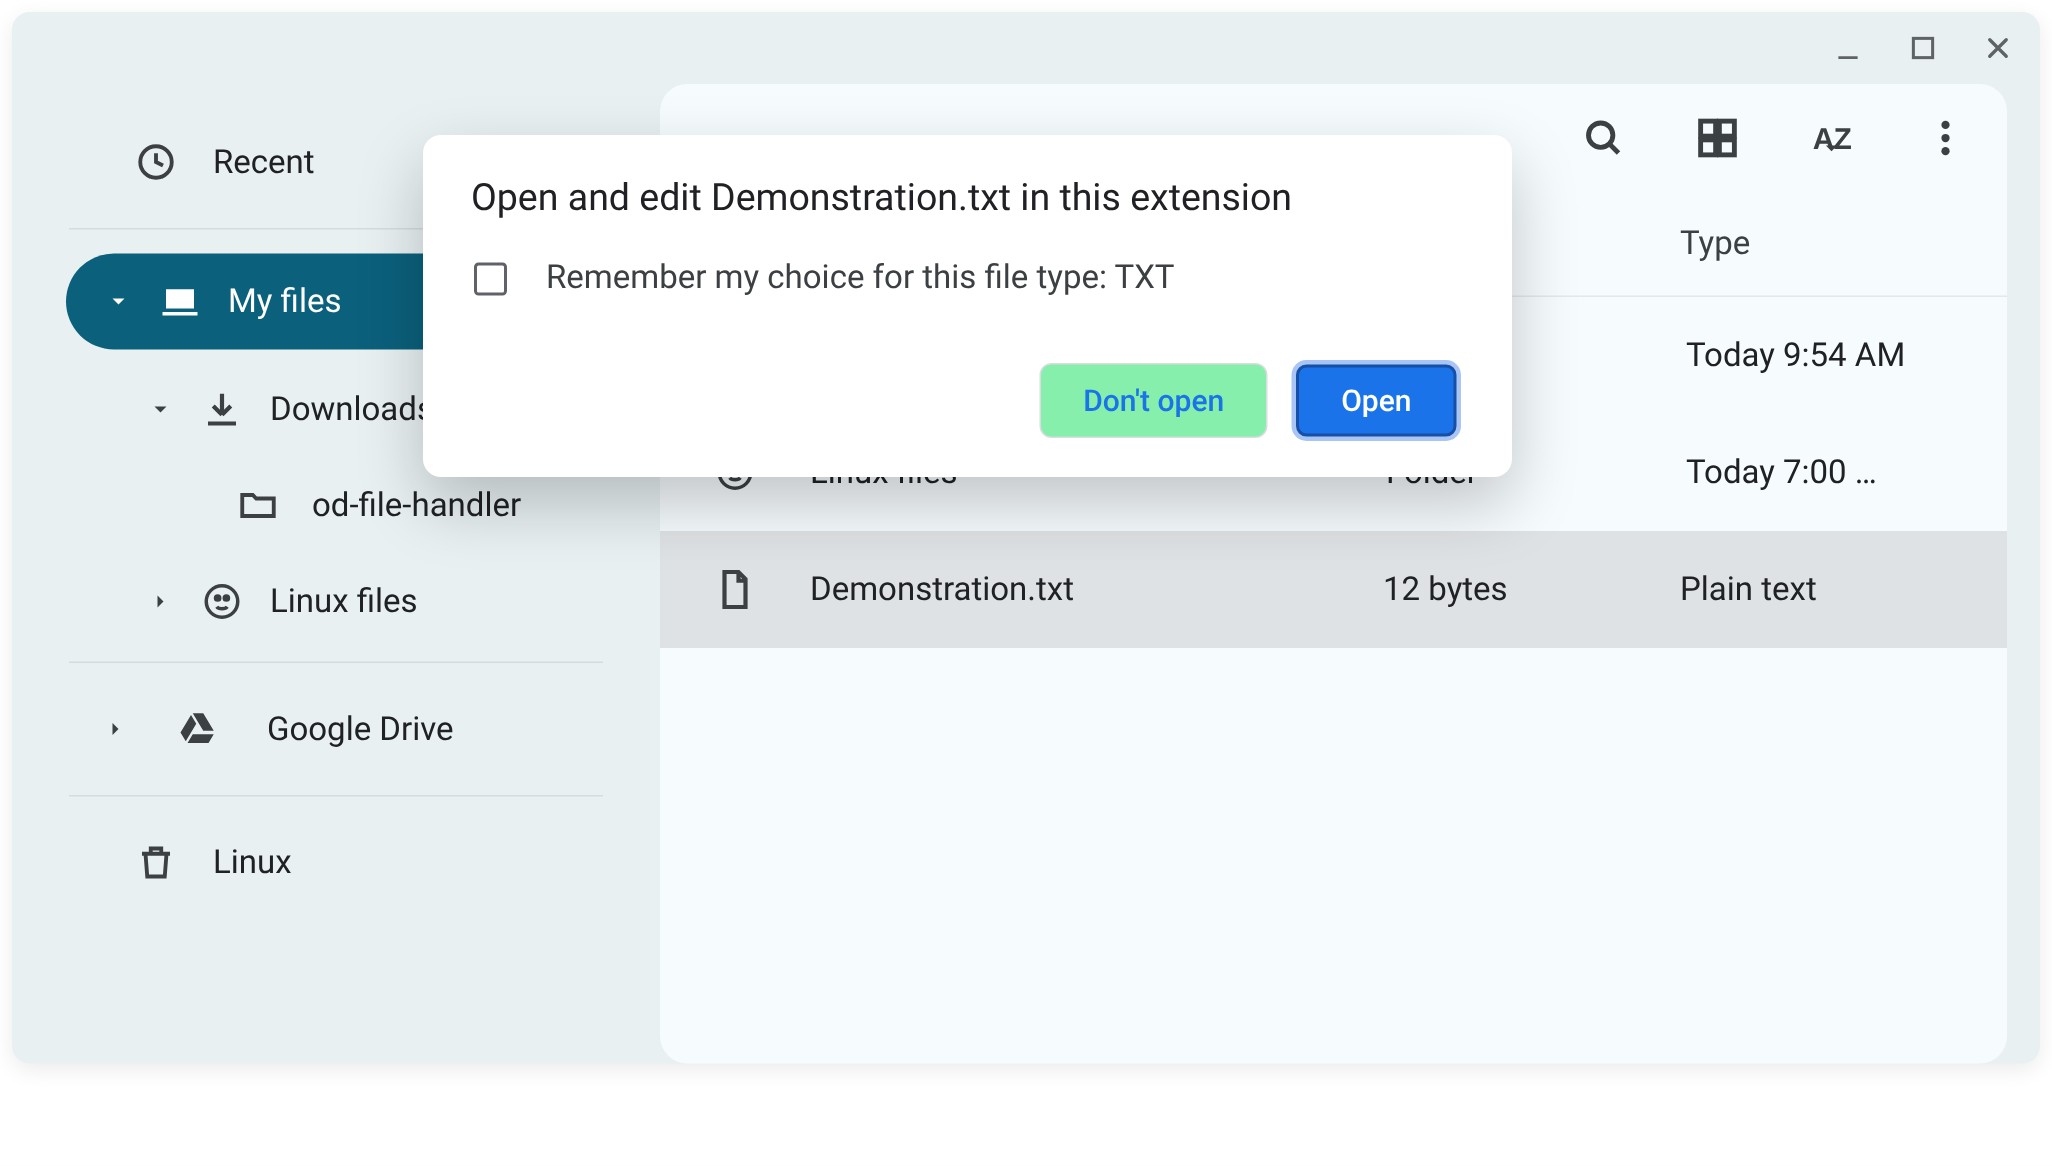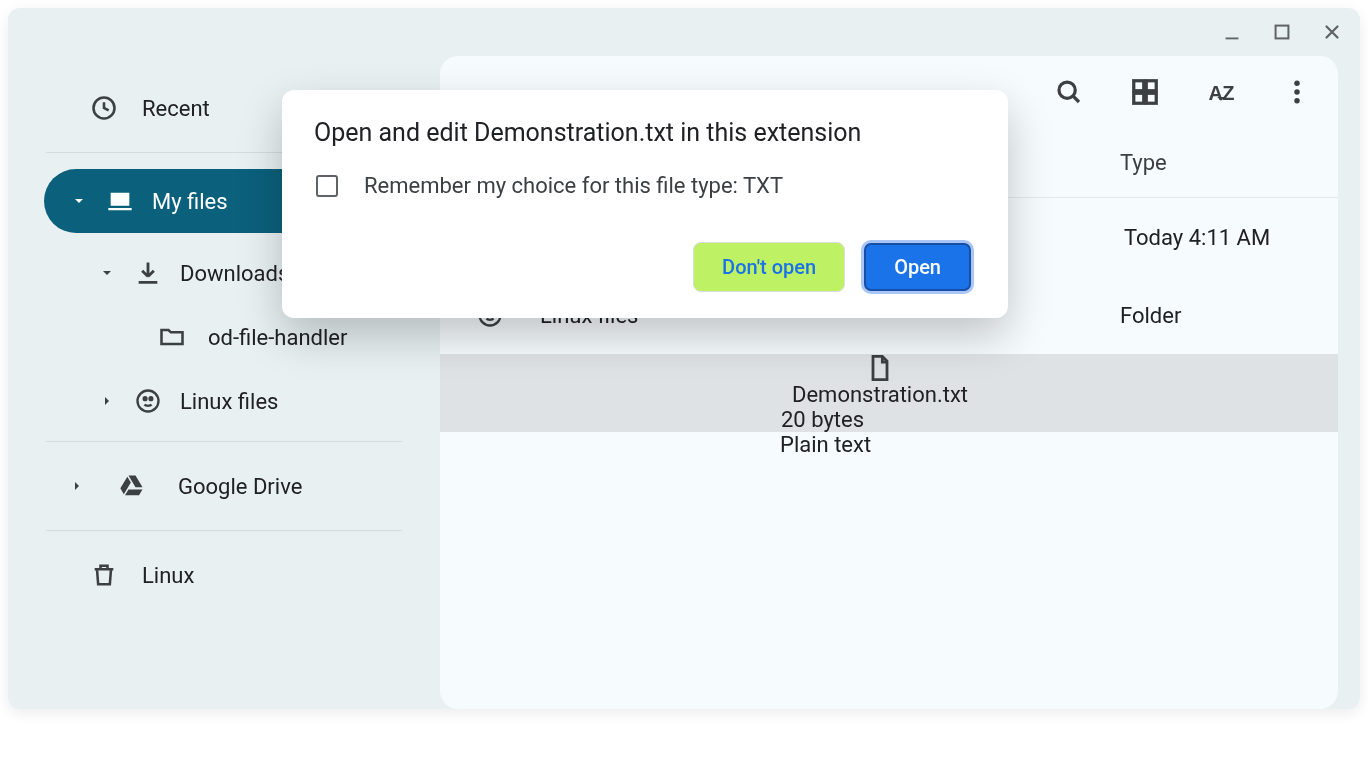--- a/index.html
+++ b/index.html
@@ -106,21 +106,21 @@
   .columns .col-date { width:196px; position:relative; display:flex; align-items:center; gap:10px;}
   .columns .col-date::before { content:""; position:absolute; left:-18px; top:14px; bottom:14px; width:1px; background:#d6dbdd;}
   .rows { flex:1; }
   .row {
     height:78px;
     display:flex; align-items:center;
     font-size:22px;
     color:#202124;
     padding-right:18px;
   }
-  .row.selected { background:#dfe2e4;flex-direction:column; }
+  .row.selected { background:#dfe2e4; }
   .row .r-icon { width:100px; display:flex; align-items:center; justify-content:center; color:#3c4043;}
   .row .r-icon svg { width:28px; height:28px; }
   .row .r-name { flex:1; }
   .row .r-size { width:198px; }
   .row .r-type { width:200px; }
   .row .r-date { width:196px; white-space:nowrap; overflow:hidden; text-overflow:ellipsis; }
   
   .overlay {
     position:absolute; inset:0;
     pointer-events:none;
@@ -138,21 +138,21 @@
   .dlg-title { font-size:25px; color:#202124; margin-bottom:26px; }
   .dlg-check { display:flex; align-items:center; gap:26px; font-size:22px; color:#3c4043; margin-bottom:44px; padding-left:2px;}
   .checkbox { width:22px; height:22px; border:2.5px solid #5f6368; border-radius:3px; }
   .dlg-actions { display:flex; justify-content:flex-end; gap:18px; }
   .btn {
     height:50px; padding:0 28px;
     border-radius:8px;
     font-size:20px; font-weight:500;
     display:flex; align-items:center;
   }
-  .btn-text { background:#bef264; border:1px solid #dadce0; color:#1a73e8; }
+  .btn-text { background:#86efac; border:1px solid #dadce0; color:#1a73e8; }
   .btn-primary { background:#1a73e8; color:#ffffff; border:3px solid #174ea6; outline:3px solid #a9c5f5; outline-offset:-1px;}
   .ellip { white-space:nowrap; overflow:hidden; text-overflow:ellipsis; }
 </style>
 </head>
 <body>
 
 <div class="window">
   <div class="titlebar">
     <div class="win-btn">
       <svg viewBox="0 0 24 24">
@@ -308,43 +308,44 @@
       <div class="rows">
         <div class="row">
           <div class="r-icon">
               <svg viewBox="0 0 24 24" fill="none" stroke="currentColor" stroke-width="2.4">
                 <path d="M12 3v12m0 0l-5-5m5 5l5-5M4 20h16"></path>
               </svg>
             </div>
           <div class="r-name">Downloads</div>
           <div class="r-size">--</div>
           <div class="r-type">Folder</div>
-          <div class="r-date">Today 4:11 AM</div>
+          <div class="r-date">Today 9:54 AM</div>
         </div>
         <div class="row">
           <div class="r-icon">
               <svg viewBox="0 0 24 24" fill="none" stroke="currentColor" stroke-width="2">
                 <circle cx="12" cy="12" r="9"></circle>
                 <circle cx="9.5" cy="10" r="1.2" fill="currentColor"></circle>
                 <circle cx="14.5" cy="10" r="1.2" fill="currentColor"></circle>
                 <path d="M9 15c1 1.5 5 1.5 6 0"></path>
               </svg>
             </div>
           <div class="r-name">Linux files</div>
           <div class="r-size">--</div>
           <div class="r-type">Folder</div>
+          <div class="r-date">Today 7:00 …</div>
         </div>
         <div class="row selected">
           <div class="r-icon">
               <svg viewBox="0 0 24 24" fill="currentColor">
                 <path d="M6 2h8l4 4v16H6V2zm8 0v5h5" fill="none" stroke="currentColor" stroke-width="2.4"></path>
               </svg>
             </div>
           <div class="r-name">Demonstration.txt</div>
-          <div class="r-size">20 bytes</div>
+          <div class="r-size">12 bytes</div>
           <div class="r-type">Plain text</div>
         </div>
       </div>
     </div>
   </div>
 
   <div class="overlay">
     <div class="dialog">
       <div class="dlg-title">Open and edit Demonstration.txt in this extension</div>
       <div class="dlg-check">

